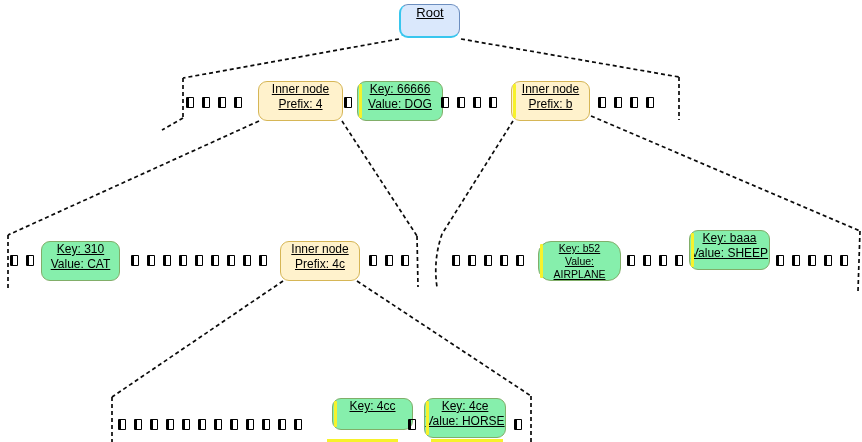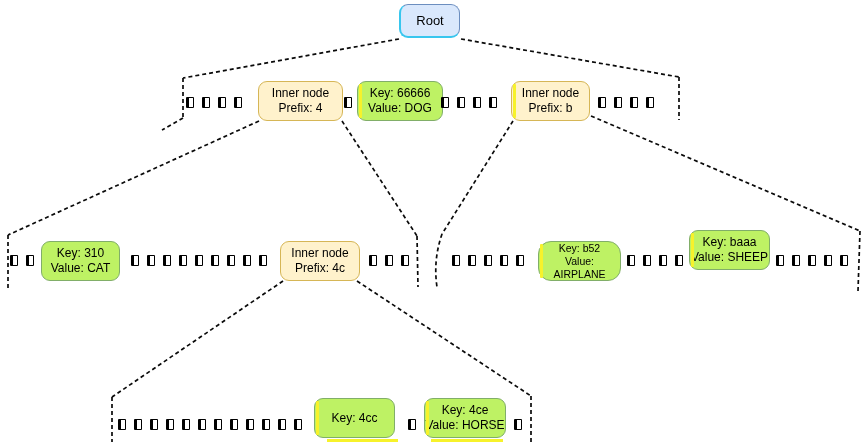--- a/index.html
+++ b/index.html
@@ -4,25 +4,25 @@
 <style>
   html,body{margin:0;padding:0;background:#fff;}
   #canvas{
     position:relative;width:862px;height:442px;background:#ffffff;
     font-family:"Liberation Sans", sans-serif;color:#000;overflow:hidden;
   }
   #wires{position:absolute;left:0;top:0;width:862px;height:442px;pointer-events:none;}
   #wires line,#wires path{stroke:#0a0a0a;stroke-width:1.7;stroke-dasharray:4 3;fill:none;}
   .node{
     position:absolute;box-sizing:border-box;border-radius:9px;
-    display:flex;flex-direction:column;justify-content:center;align-items:center;
-    font-size:12px;line-height:15px;text-align:center;
+    display:flex;flex-direction:column;justify-content:flex-start;align-items:center;
+    font-size:12px;line-height:15px;text-align:center;text-decoration:underline;
   }
   .cream{background:#fff2cc;border:1px solid #d6b656;}
-  .green{background:#bef264;border:1px solid #81ae69;}
+  .green{background:#86efac;border:1px solid #81ae69;}
   .blue{background:#dae8fc;border:1px solid #6c8ebf;
         border-left:2px solid #38c6ee;border-bottom:2px solid #38c6ee;font-size:13px;}
   .small{font-size:10.5px;line-height:13px;border-radius:13px;}
   .stripe{position:absolute;left:1px;top:2px;bottom:2px;width:3px;background:#f7f22b;border-radius:1px;}
   .slots{position:absolute;display:flex;gap:8px;align-items:center;height:12px;}
   .slot{display:inline-block;width:4px;height:9px;box-sizing:content-box;
         border:1.5px solid #000;border-left-width:3.5px;border-radius:1px;}
   .ybar{position:absolute;height:3px;background:#f7f22b;}
 </style>
 </head>
@@ -157,21 +157,21 @@
       <span class="slot"></span>
       <span class="slot"></span>
       <span class="slot"></span>
       <span class="slot"></span>
       <span class="slot"></span>
       <span class="slot"></span>
       <span class="slot"></span>
       <span class="slot"></span>
       <span class="slot"></span>
     </div>
-  <div class="node green" style="left:314px;top:398px;width:81px;height:40px">
+  <div class="node green" style="left:332px;top:398px;width:81px;height:32px">
     <span class="stripe"></span>
     <div>Key: 4cc</div>
   </div>
   <div class="slots" style="left:408px;top:418px">
       <span class="slot"></span>
     </div>
   <div class="node green" style="left:424px;top:398px;width:82px;height:40px">
     <span class="stripe"></span>
     <div>Key: 4ce</div>
     <div>Value: HORSE</div>

